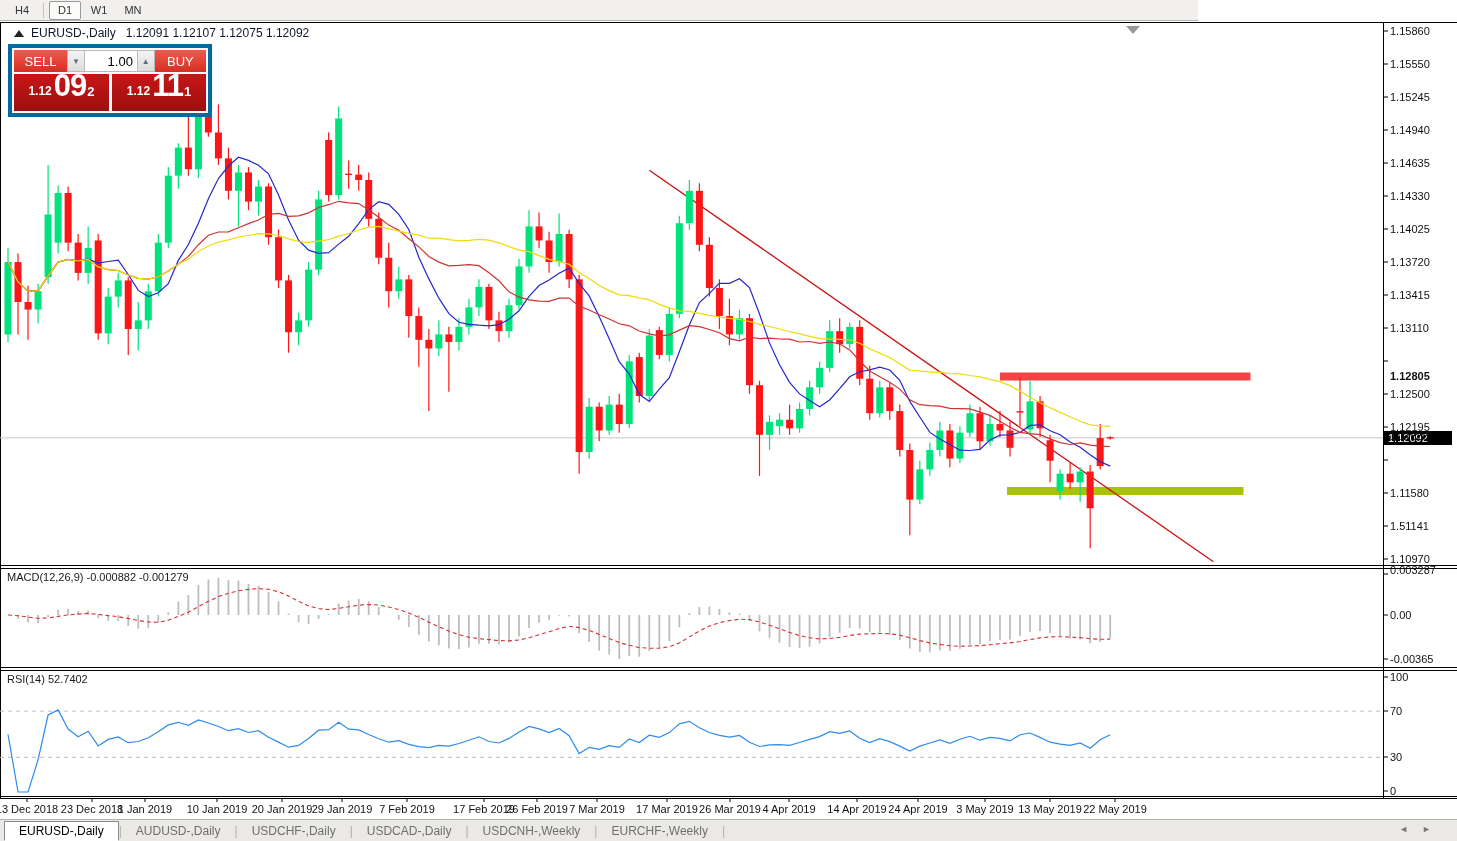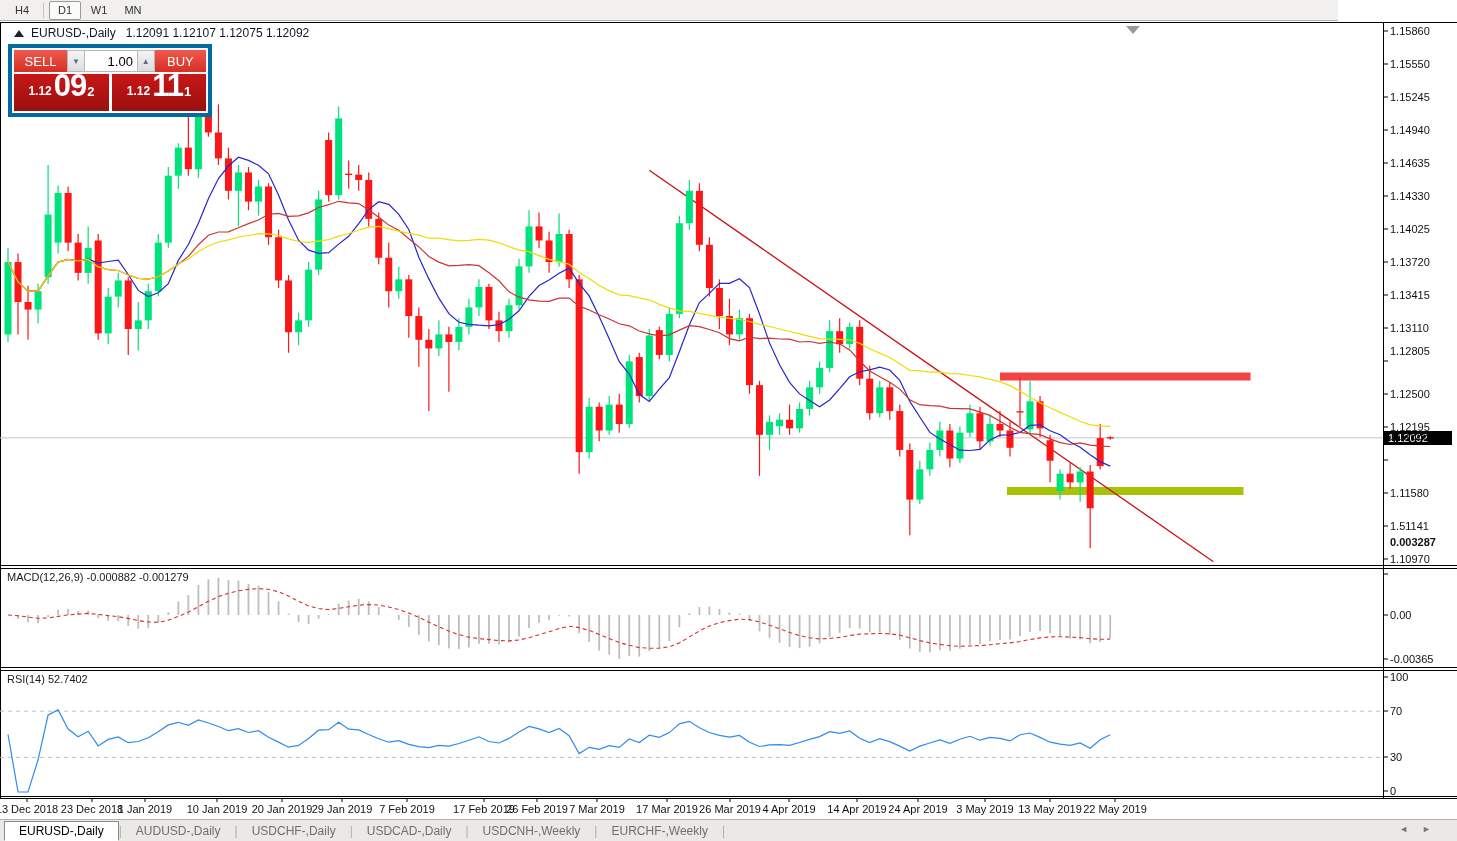--- a/index.html
+++ b/index.html
@@ -1,20 +1,20 @@
 <!DOCTYPE html>
 <html><head>
 <meta charset="utf-8">
 <style>
   html,body{margin:0;padding:0;background:#fff;}
   #app{position:relative;width:1457px;height:841px;overflow:hidden;background:#fff;
        font-family:"Liberation Sans","DejaVu Sans",sans-serif;font-size:11px;color:#000;}
   .abs{position:absolute;}
   
-  #tfbar{left:0;top:0;width:1338px;height:21px;background:#f1f0ef;border-bottom:1px solid #b6b3ae;
+  #tfbar{left:0;top:0;width:1198px;height:21px;background:#f1f0ef;border-bottom:1px solid #b6b3ae;
          display:flex;align-items:center;padding-left:6px;box-sizing:border-box;}
   .tfbtn{width:30px;height:17px;line-height:17px;text-align:center;color:#333;margin-right:2px;
          border:1px solid transparent;border-radius:2px;cursor:default;font-size:11px;}
   .tfbtn.active{background:#fbfbfa;border:1px solid #9a9a9a;}
   .tfsep{width:1px;height:15px;background:#c6c3bf;margin:0 5px 0 3px;}
   
   #symHeader{left:14px;top:26px;font-size:12px;color:#0f172a;}
   #symHeader b{font-weight:normal;}
   .tri-up{display:inline-block;width:0;height:0;border-left:5px solid transparent;border-right:5px solid transparent;
           border-bottom:7px solid #222;margin-right:7px;position:relative;top:0px;}
@@ -516,30 +516,30 @@
       <div class="axlabel" style="top: 31px;">1.15860</div>
       <div class="axlabel" style="top: 64px;">1.15550</div>
       <div class="axlabel" style="top: 97px;">1.15245</div>
       <div class="axlabel" style="top: 130px;">1.14940</div>
       <div class="axlabel" style="top: 163px;">1.14635</div>
       <div class="axlabel" style="top: 196px;">1.14330</div>
       <div class="axlabel" style="top: 229px;">1.14025</div>
       <div class="axlabel" style="top: 262px;">1.13720</div>
       <div class="axlabel" style="top: 295px;">1.13415</div>
       <div class="axlabel" style="top: 328px;">1.13110</div>
-      <div class="axlabel" style="top: 351px;">1.12805</div>
+      <div class="axlabel" style="top: 376px; font-weight: bold;">1.12805</div>
       <div class="axlabel" style="top: 394px;">1.12500</div>
       <div class="axlabel" style="top: 427px;">1.12195</div>
       <div class="axlabel" style="top: 436px;">1.11885</div>
       <div class="axlabel" style="top: 493px;">1.11580</div>
       <div class="axlabel" style="top: 526px;">1.51141</div>
       <div class="axlabel" style="top: 559px;">1.10970</div>
     </div>
   <div id="subAxis">
-      <div class="axlabel" style="top: 542px; font-weight: bold;">0.003287</div>
+      <div class="axlabel" style="top: 570px;">0.003287</div>
       <div class="axlabel" style="top: 615px;">0.00</div>
       <div class="axlabel" style="top: 659px;">-0.00365</div>
       <div class="axlabel" style="top: 677px;">100</div>
       <div class="axlabel" style="top: 711px;">70</div>
       <div class="axlabel" style="top: 757px;">30</div>
       <div class="axlabel" style="top: 791px;">0</div>
     </div>
   <div id="dateAxis">
       <div class="datelabel" style="left: 27px;">13 Dec 2018</div>
       <div class="datelabel" style="left: 92px;">23 Dec 2018</div>

